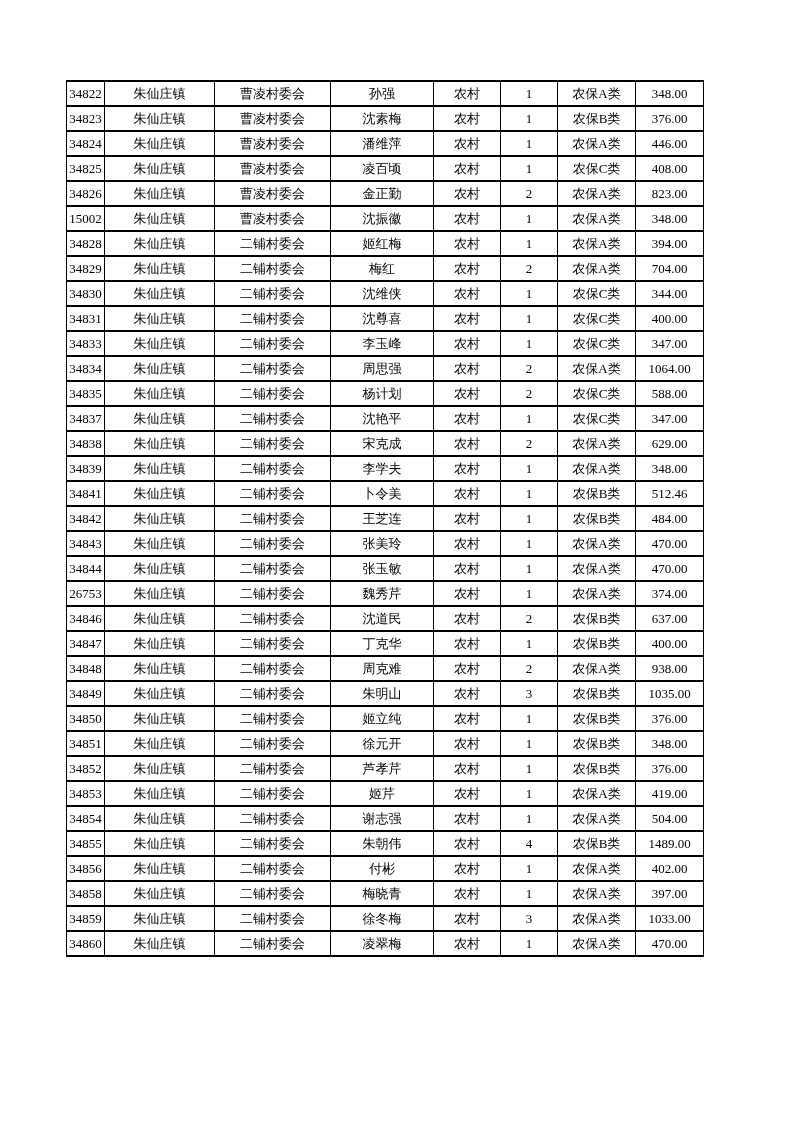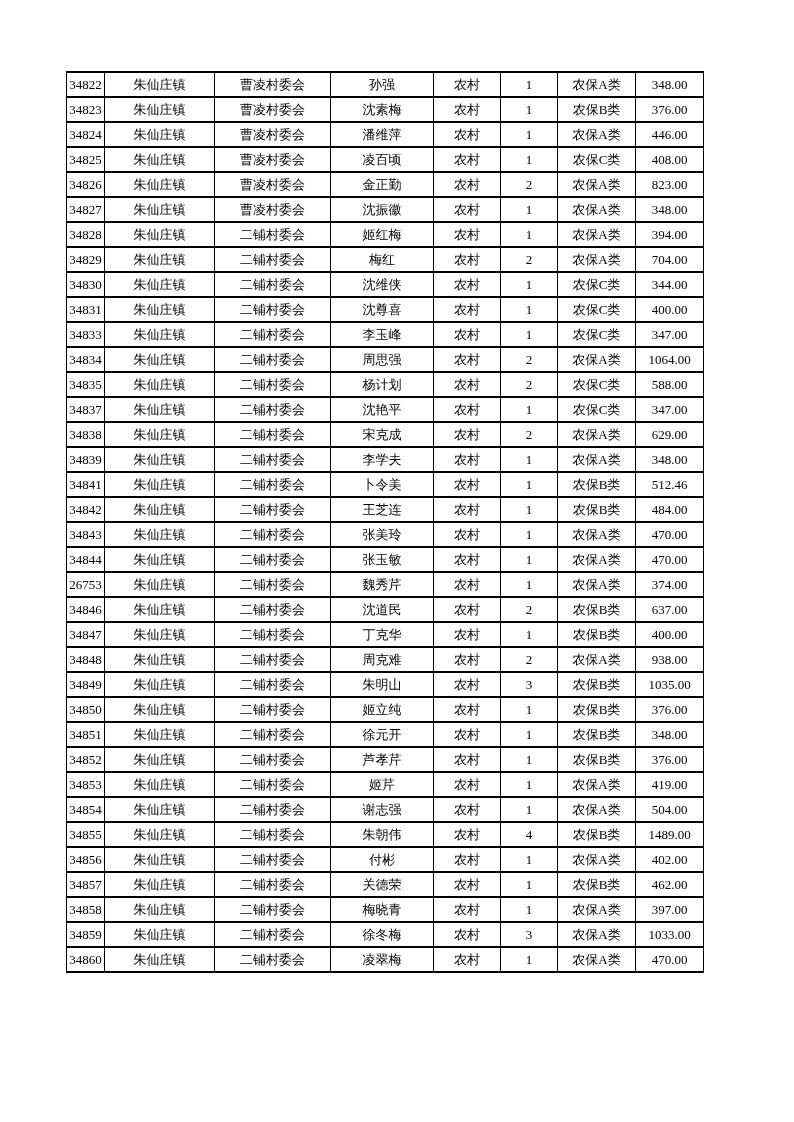--- a/index.html
+++ b/index.html
@@ -17,21 +17,21 @@
     position: absolute;
     left: 0; top: 0;
     width: 794px;
     height: 1122px;
     background: #ffffff;
     overflow: hidden;
   }
   table.grid {
     position: absolute;
     left: 66px;
-    top: 71px;
+    top: 80px;
     width: 637px;
     border-collapse: collapse;
     table-layout: fixed;
     padding-left: 46px;
   }
   table.grid td {
     border-left: 1px solid #000000;
     border-right: 1px solid #000000;
     border-top: 2px solid #000000;
     border-bottom: 2px solid #000000;
@@ -107,21 +107,21 @@
           <td>34826</td>
           <td>朱仙庄镇</td>
           <td>曹凌村委会</td>
           <td>金正勤</td>
           <td>农村</td>
           <td>2</td>
           <td>农保A类</td>
           <td>823.00</td>
         </tr>
         <tr>
-          <td>34827</td>
+          <td>15002</td>
           <td>朱仙庄镇</td>
           <td>曹凌村委会</td>
           <td>沈振徽</td>
           <td>农村</td>
           <td>1</td>
           <td>农保A类</td>
           <td>348.00</td>
         </tr>
         <tr>
           <td>34828</td>
@@ -375,30 +375,20 @@
         </tr>
         <tr>
           <td>34856</td>
           <td>朱仙庄镇</td>
           <td>二铺村委会</td>
           <td>付彬</td>
           <td>农村</td>
           <td>1</td>
           <td>农保A类</td>
           <td>402.00</td>
-        </tr>
-        <tr>
-          <td>34857</td>
-          <td>朱仙庄镇</td>
-          <td>二铺村委会</td>
-          <td>关德荣</td>
-          <td>农村</td>
-          <td>1</td>
-          <td>农保B类</td>
-          <td>462.00</td>
         </tr>
         <tr>
           <td>34858</td>
           <td>朱仙庄镇</td>
           <td>二铺村委会</td>
           <td>梅晓青</td>
           <td>农村</td>
           <td>1</td>
           <td>农保A类</td>
           <td>397.00</td>

